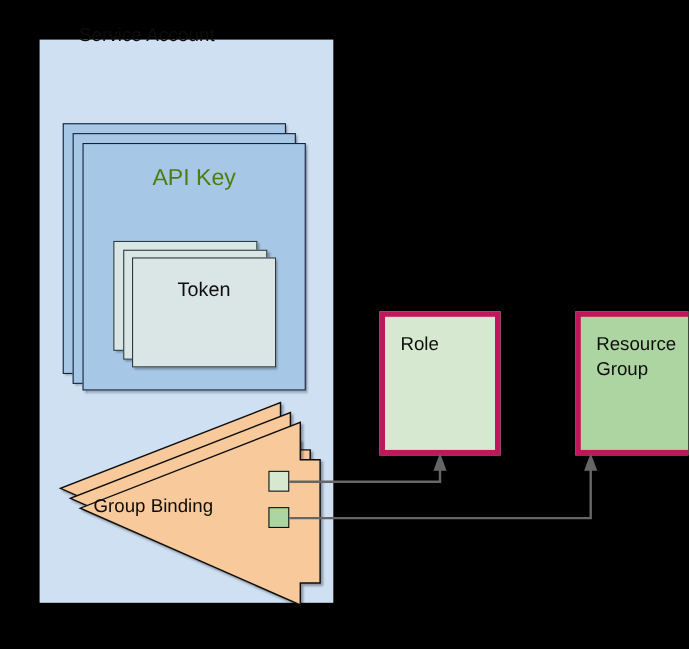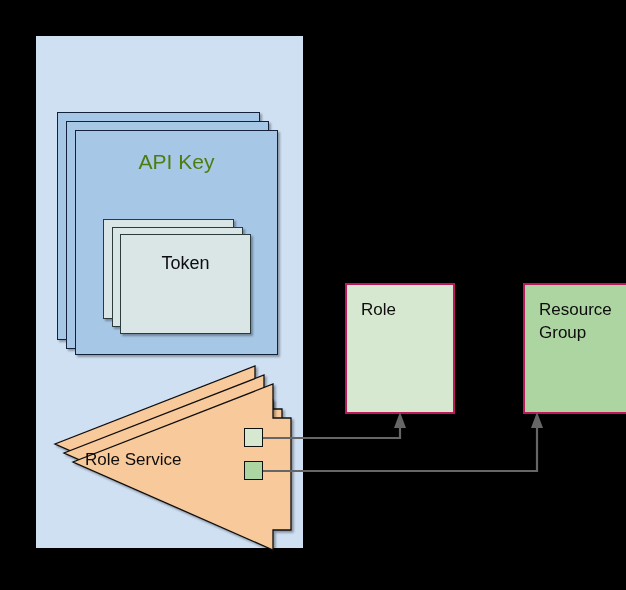--- a/index.html
+++ b/index.html
@@ -111,21 +111,21 @@
     height: 19px;
     border: 1px solid #101010;
   }
   .chip-role     { left: 244px; top: 428px; background: #d7e8d0; }
   .chip-resource { left: 244px; top: 461px; background: #add5a1; }
 
   
   .target-box {
     position: absolute;
     box-sizing: border-box;
-    border: 2px solid #be185d;
+    border: 5px solid #be185d;
     padding: 14px 0 0 14px;
     font-size: 17px;
     color: #0d0d0d;
     line-height: 1.35;
   }
   .role-box {
     left: 345px;
     top: 283px;
     width: 110px;
     height: 131px;
@@ -155,20 +155,21 @@
     stroke-width: 2.2;
   }
   .conn-head { fill: #666666; }
 </style>
 </head>
 <body>
 
 <div id="canvas">
 
   <div class="sa-panel"></div>
+  <div class="sa-title">Service Account</div>
 
   <div class="layer shadow apikey-l3"></div>
   <div class="layer shadow apikey-l2"></div>
   <div class="layer shadow apikey-l1"></div>
   <div class="apikey-label">API Key</div>
 
   <div class="layer shadow token-l3"></div>
   <div class="layer shadow token-l2"></div>
   <div class="layer shadow token-l1"></div>
   <div class="token-label">Token</div>
@@ -180,21 +181,21 @@
       </filter>
     </defs>
 
     <path class="arrow-shape" filter="url(#sh)" d="M 215,4 L 215,38 L 233,38 L 233,150 L 215,150 L 215,170 L 15,82 Z"></path>
 
     <path class="arrow-shape" filter="url(#sh)" d="M 224,13 L 224,47 L 242,47 L 242,159 L 224,159 L 224,179 L 24,91 Z"></path>
 
     <path class="arrow-shape" filter="url(#sh)" d="M 233,22 L 233,56 L 251,56 L 251,168 L 233,168 L 233,188 L 33,100 Z"></path>
   </svg>
 
-  <div class="rb-label">Role Service</div>
+  <div class="rb-label">Group Binding</div>
 
   <div class="chip chip-role"></div>
   <div class="chip chip-resource"></div>
 
   <div class="target-box role-box">Role</div>
   <div class="target-box resource-box">Resource Group</div>
 
   <svg class="conn-svg" viewBox="0 0 626 590">
 
     <path class="conn-line" d="M 263,438 L 400,438 L 400,424"></path>

